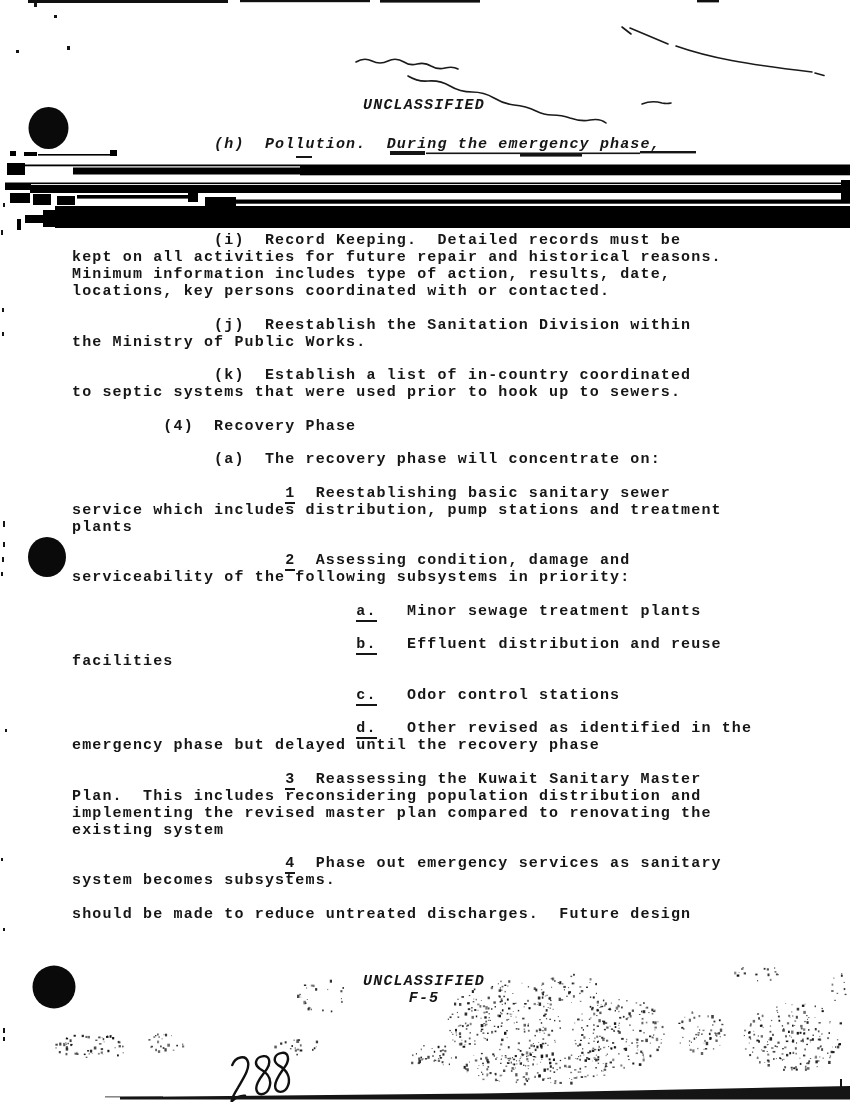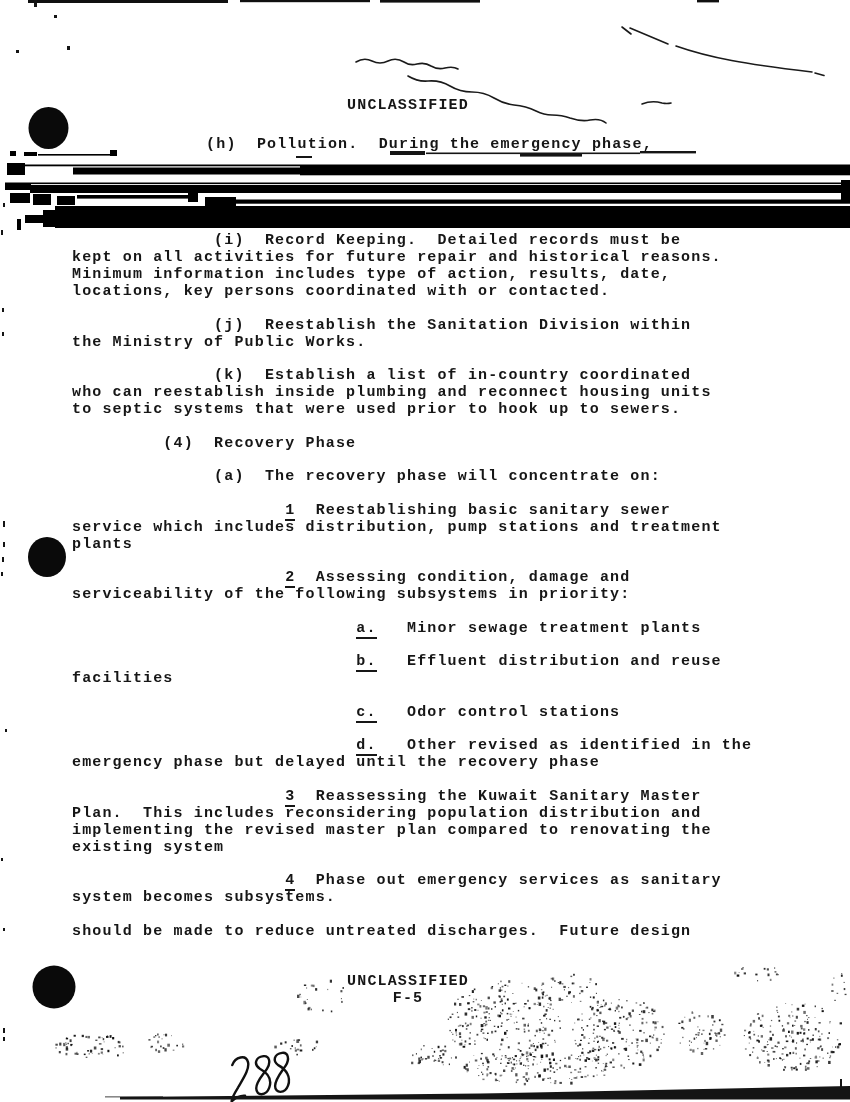--- a/index.html
+++ b/index.html
@@ -15,53 +15,52 @@
     overflow:hidden;
     font-family:"Liberation Mono","DejaVu Sans Mono",monospace;
     font-weight:700;
     color:var(--ink);
     font-size:15px;
     letter-spacing:1.15px;
   }
   .tt{position:absolute;z-index:1;}
   .line{white-space:pre;height:17px;line-height:17px;}
   .u{border-bottom:2.2px solid var(--ink);}
-  .centered{left:0;width:816px;text-align:center;}
+  .centered{left:16px;width:816px;text-align:center;font-style:italic;}
   .para + .para{margin-top:16.5px;}
   #overlay{position:absolute;left:0;top:0;z-index:2;pointer-events:none;}
 </style>
 </head>
 <body>
 
 <div class="page">
 
   <div class="tt centered" style="top:97px;">
     <div class="line">UNCLASSIFIED</div>
   </div>
 
-  <div class="tt" style="top:136px;left:64px;" id="para-h">
+  <div class="tt" style="top:136px;left:72px;font-style:italic;" id="para-h">
       <div class="para">
         <div class="line"><span>              (h)  Pollution.  During the emergency phase,</span></div>
       </div>
     </div>
 
   <div class="tt" style="top:232px;left:72px;" id="body-flow">
       <div class="para">
         <div class="line"><span>              (i)  Record Keeping.  Detailed records must be</span></div>
         <div class="line"><span>kept on all activities for future repair and historical reasons.</span></div>
         <div class="line"><span>Minimum information includes type of action, results, date,</span></div>
         <div class="line"><span>locations, key persons coordinated with or contacted.</span></div>
       </div>
       <div class="para">
         <div class="line"><span>              (j)  Reestablish the Sanitation Division within</span></div>
         <div class="line"><span>the Ministry of Public Works.</span></div>
       </div>
       <div class="para">
         <div class="line"><span>              (k)  Establish a list of in-country coordinated</span></div>
-        <div class="line"><span>who can reestablish inside plumbing and reconnect housing units</span></div>
         <div class="line"><span>to septic systems that were used prior to hook up to sewers.</span></div>
       </div>
       <div class="para">
         <div class="line"><span>         (4)  Recovery Phase</span></div>
       </div>
       <div class="para">
         <div class="line"><span>              (a)  The recovery phase will concentrate on:</span></div>
       </div>
       <div class="para">
         <div class="line"><span>                     </span><span class="u">1</span><span>  Reestablishing basic sanitary sewer</span></div>

